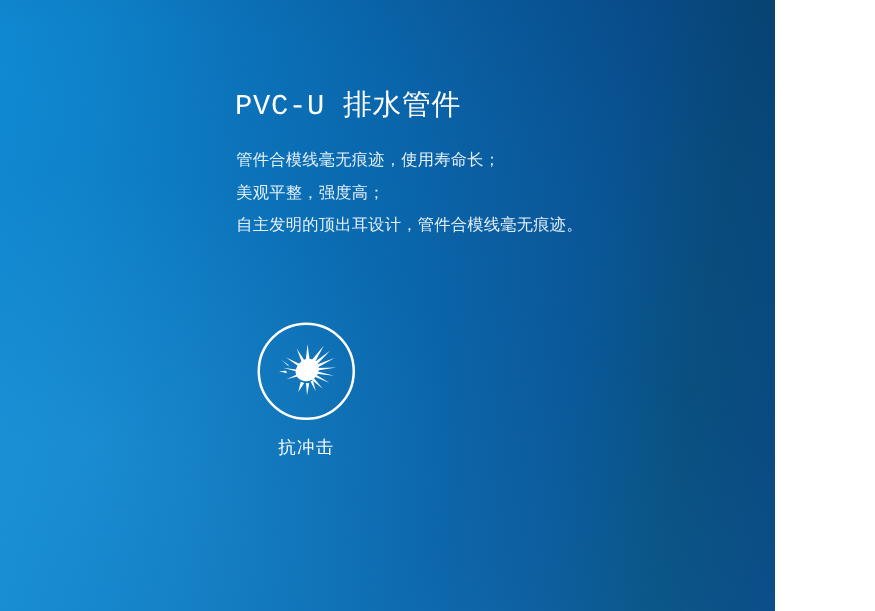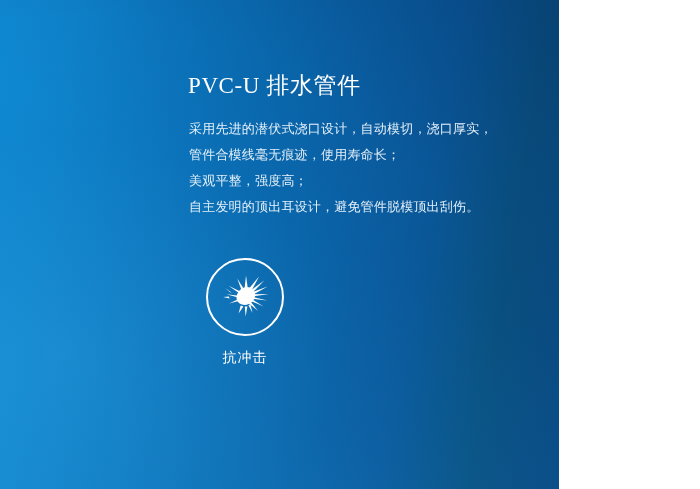--- a/index.html
+++ b/index.html
@@ -3,24 +3,24 @@
 <meta charset="utf-8">
 <style>
   html, body {
     margin: 0;
     padding: 0;
     background: #ffffff;
   }
 
   #banner {
     position: relative;
-    width: 559px;
+    width: 620px;
     height: 489px;
     overflow: hidden;
-    font-family: Liberation Serif, serif;
+    font-family: Liberation Mono, monospace;
     background: #3b82f6;
   }
 
   
   .bg-base {
     position: absolute;
     inset: 0;
     background: linear-gradient(100deg,
       #0f8ad4 0%,
       #0e84cc 12%,
@@ -137,24 +137,23 @@
 
   <div class="bg-base"></div>
   <div class="bg-sheen"></div>
   <div class="bg-vignette"></div>
 
   <div class="content">
 
     <div class="title">PVC-U 排水管件</div>
 
     <div class="desc">
-      <div class="desc-line">采用先进的潜伏式浇口设计，自动模切，浇口厚实，</div>
       <div class="desc-line">管件合模线毫无痕迹，使用寿命长；</div>
       <div class="desc-line">美观平整，强度高；</div>
-      <div class="desc-line">自主发明的顶出耳设计，避免管件脱模顶出刮伤。</div>
+      <div class="desc-line">自主发明的顶出耳设计，管件合模线毫无痕迹。</div>
     </div>
 
     <div class="features">
 
       <div class="feature">
         <div class="feature-circle">
           <span>
             <svg width="52" height="52" viewBox="0 0 52 52" aria-hidden="true">
               <g fill="#ffffff">
 

